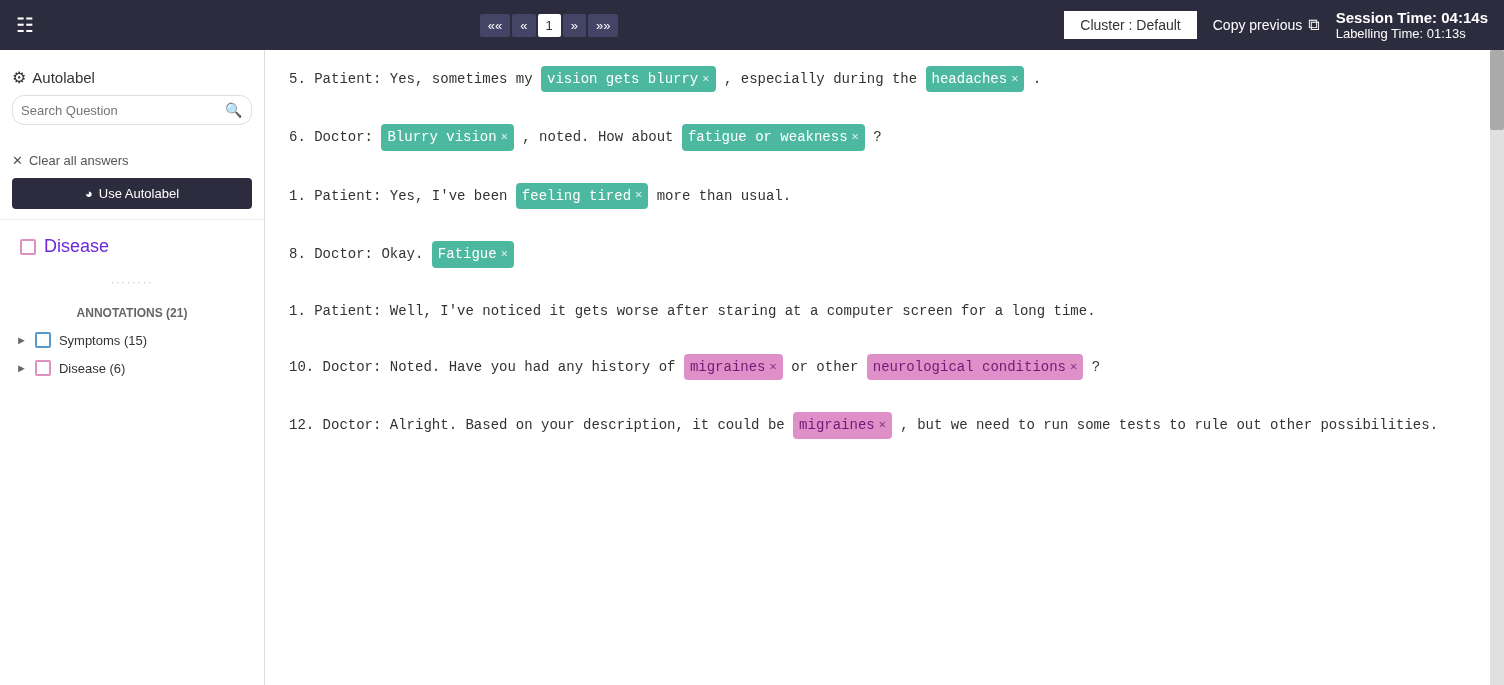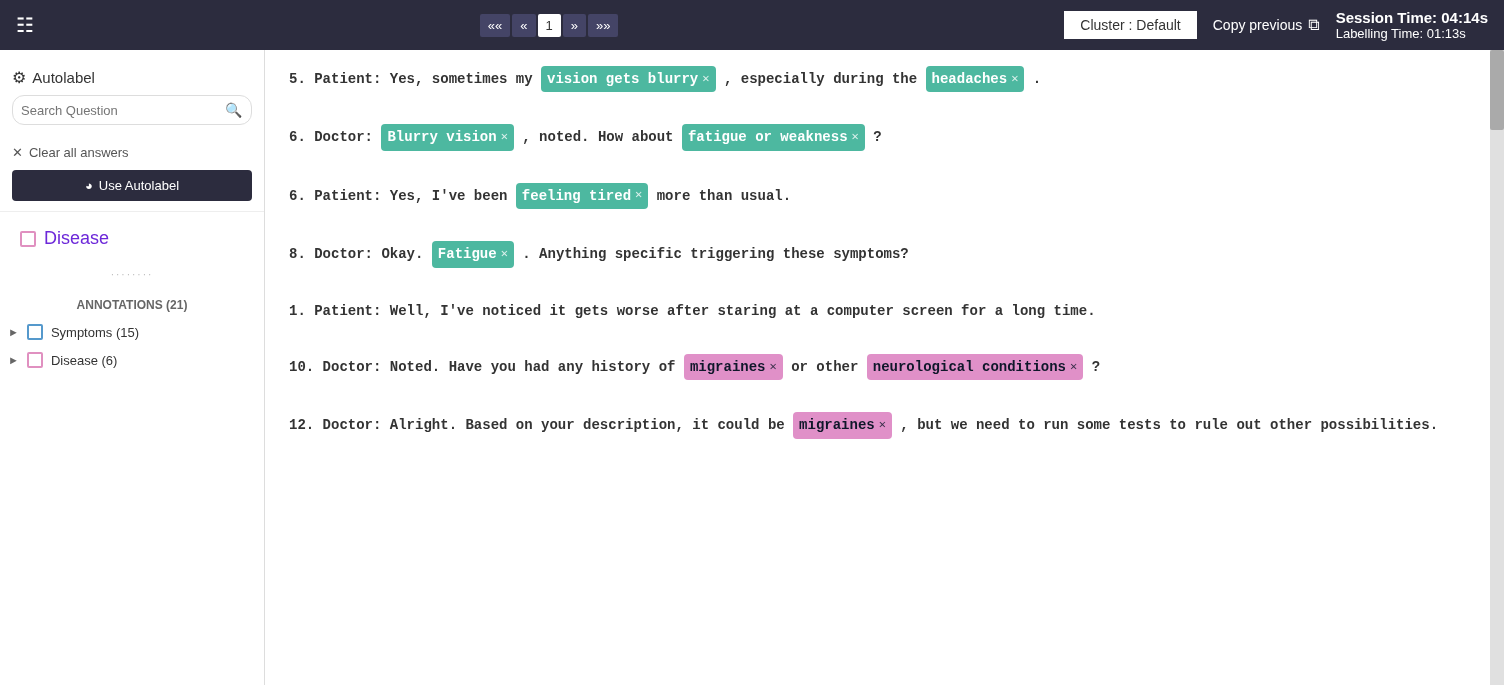--- a/index.html
+++ b/index.html
@@ -84,21 +84,21 @@
       font-size: 15px;
       color: #333;
     }
     .settings-icon { font-size: 16px; }
     .search-row {
       display: flex;
       align-items: center;
       border: 1px solid #ddd;
       border-radius: 12px;
       padding: 6px 8px;
-      margin-bottom: 14px;
+      margin-bottom: 22px;
     }
     .search-input {
       border: none;
       outline: none;
       flex: 1;
       font-size: 13px;
       color: #666;
     }
     .search-icon { color: #888; font-size: 14px; }
     .clear-answers-btn {
@@ -155,21 +155,21 @@
 
     .divider-dots {
       text-align: center;
       color: #bbb;
       font-size: 10px;
       padding: 4px 0;
       letter-spacing: 2px;
     }
 
     
-    .annotations-section { padding: 8px 4px; }
+    .annotations-section { padding: 8px 12px; }
     .annotations-title {
       font-size: 12px;
       color: #666;
       font-weight: bold;
       padding: 6px 0;
       text-align: center;
     }
     .annotation-group {
       display: flex;
       align-items: center;
@@ -188,21 +188,20 @@
       flex-shrink: 0;
     }
     .annotation-group.disease-group .ann-checkbox { border-color: #e090c0; }
 
     
     .content-area {
       flex: 1;
       overflow-y: auto;
       background: white;
       padding: 16px 24px;
-      font-weight: bold;
     }
 
     .conversation-block {
       margin-bottom: 32px;
       font-family: 'Courier New', monospace;
       font-size: 14px;
       color: #333;
       line-height: 1.6;
     }
 
@@ -214,21 +213,21 @@
       padding: 2px 6px;
       font-size: 14px;
       font-family: 'Courier New', monospace;
     }
     .tag-teal {
       background: #4db8a0;
       color: white;
     }
     .tag-pink {
       background: #e090c8;
-      color: #0f172a;
+      color: #701a75;
     }
     .tag-close {
       cursor: pointer;
       font-size: 12px;
       opacity: 0.8;
     }
 
     
     .content-area::-webkit-scrollbar { width: 8px; }
     .content-area::-webkit-scrollbar-track { background: #f0f0f0; }
@@ -353,35 +352,34 @@
       </span>
       <span>, noted. How about </span>
       <span class="tag tag-teal">
         fatigue or weakness
         <span class="tag-close">✕</span>
       </span>
       <span>?</span>
     </div>
 
     <div class="conversation-block">
-      <span>6. Patient: Yes, I've been </span>
+      <span>1. Patient: Yes, I've been </span>
       <span class="tag tag-teal">
         feeling tired
         <span class="tag-close">✕</span>
       </span>
       <span> more than usual.</span>
     </div>
 
     <div class="conversation-block">
       <span>8. Doctor: Okay. </span>
       <span class="tag tag-teal">
         Fatigue
         <span class="tag-close">✕</span>
       </span>
-      <span>. Anything specific triggering these symptoms?</span>
     </div>
 
     <div class="conversation-block">
       <span>1. Patient: Well, I've noticed it gets worse after staring at a computer screen for a long time.</span>
     </div>
 
     <div class="conversation-block">
       <span>10. Doctor: Noted. Have you had any history of </span>
       <span class="tag tag-pink">
         migraines

